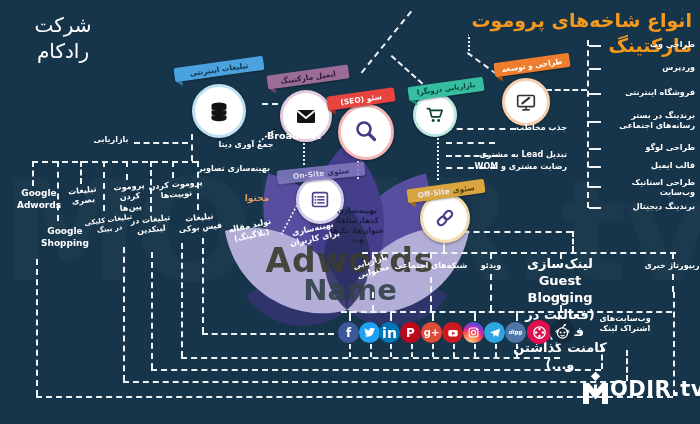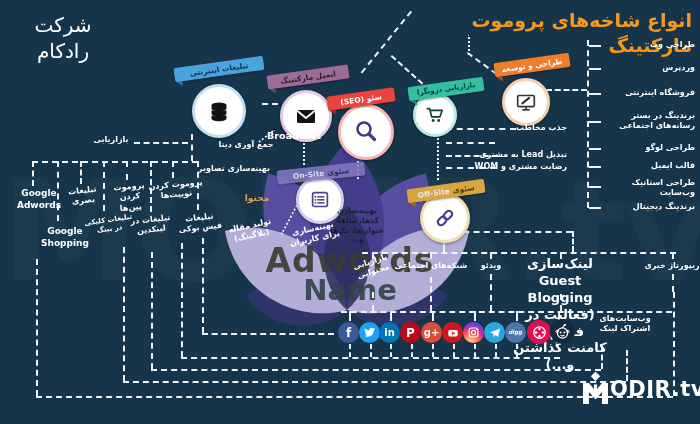--- a/index.html
+++ b/index.html
@@ -287,21 +287,21 @@
 
   <div class="sic" style="left:338px;background:#3b5998;">
     <span style="font-size:12px;">f</span>
   </div>
   <div class="sic" style="left:359px;background:#1da1f2;">
     <svg width="13" height="13" viewBox="0 0 14 14">
         <path fill="#fff" d="M13,3.1c-.4.2-.9.3-1.4.4.5-.3.9-.8,1.1-1.4-.5.3-1,.5-1.6.6C10.6,2.2,10,1.9,9.2,1.9,7.9,1.9,6.8,3,6.8,4.3c0,.2,0,.4.1.5C5,4.7,3.3,3.8,2.1,2.4c-.2.4-.3.8-.3,1.2,0,.8.4,1.6,1.1,2-.4,0-.8-.1-1.1-.3v0c0,1.2.8,2.1,1.9,2.3-.2.1-.4.1-.6.1-.2,0-.3,0-.5,0,.3,1,1.2,1.7,2.2,1.7-.8.6-1.8,1-2.9,1-.2,0-.4,0-.6,0,1,.7,2.3,1.1,3.6,1.1,4.3,0,6.7-3.6,6.7-6.7v-.3C12.3,4.2,12.7,3.7,13,3.1z"></path>
       </svg>
   </div>
   <div class="sic" style="left:379px;background:#0077b5;">
-    <span style="font-size:10px;">in</span>
+    <span style="font-size:14px;">in</span>
   </div>
   <div class="sic" style="left:400px;background:#bd081c;">
     <span style="font-size:12px;">P</span>
   </div>
   <div class="sic" style="left:421px;background:#dd4b39;">
     <span style="font-size:10px;">g+</span>
   </div>
   <div class="sic" style="left:442px;background:#cc181e;">
     <svg width="12" height="12" viewBox="0 0 14 14">
         <rect x="1.5" y="3.5" width="11" height="7.5" rx="2" fill="#fff"></rect>

